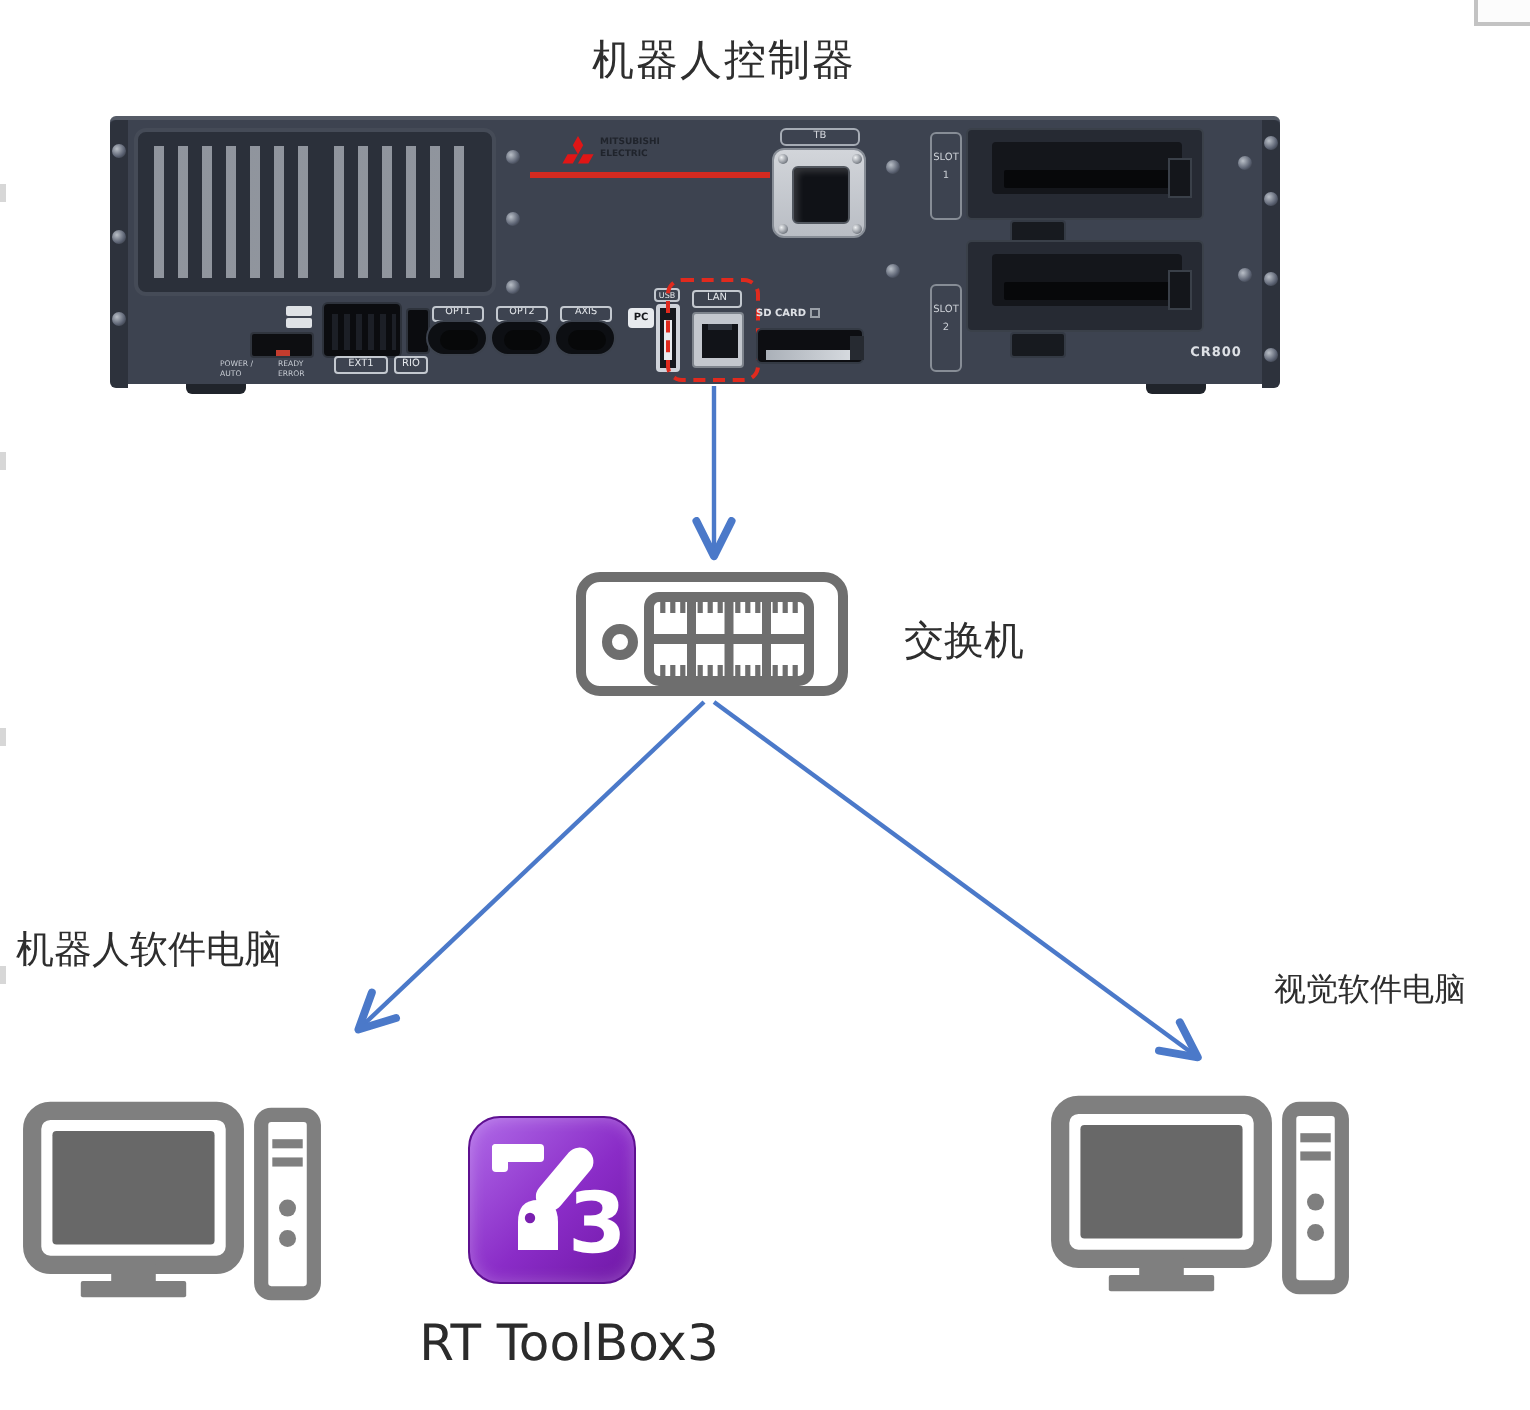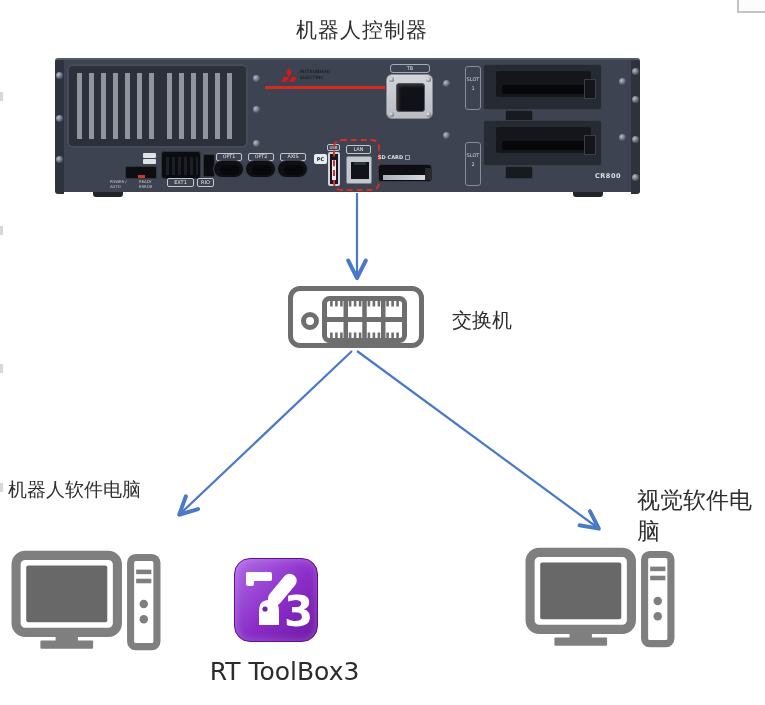--- a/index.html
+++ b/index.html
@@ -209,22 +209,22 @@
       <line x1="46.9" y1="42" x2="46.9" y2="36.5"></line>
         <line x1="51.9" y1="42" x2="51.9" y2="36.5"></line>
         <line x1="56.9" y1="42" x2="56.9" y2="36.5"></line>
       <line x1="65.6" y1="42" x2="65.6" y2="36.5"></line>
         <line x1="70.6" y1="42" x2="70.6" y2="36.5"></line>
         <line x1="75.6" y1="42" x2="75.6" y2="36.5"></line>
     </g>
   </svg>
   <div class="abs label" style="left:452px; top:307px; font-size:20px;">交换机</div>
 
-  <div class="abs label" style="left:8px; top:477px; font-size:19px;">机器人软件电脑</div>
-  <div class="abs label" style="left:637px; top:485px; font-size:23px;">视觉软件电脑</div>
+  <div class="abs label" style="left:8px; top:462px; font-size:19px;">机器人软件电脑</div>
+  <div class="abs label" style="left:637px; top:485px; font-size:16px;">视觉软件电脑</div>
 
   <svg width="0" height="0" style="position:absolute;">
     <defs>
       <symbol id="pc-icon" viewBox="0 0 150 100">
         <rect x="6" y="6" width="100" height="76" rx="9" fill="#ffffff" stroke="#7f7f7f" stroke-width="9"></rect>
         <rect x="16" y="16" width="80" height="56" rx="2" fill="#686868"></rect>
         <rect x="45" y="82" width="22" height="10" fill="#7f7f7f"></rect>
         <rect x="30" y="90" width="52" height="8" rx="1" fill="#7f7f7f"></rect>
         <rect x="119" y="8" width="26" height="88" rx="5" fill="#ffffff" stroke="#7f7f7f" stroke-width="7"></rect>
         <rect x="124.5" y="20" width="15" height="4.5" fill="#7f7f7f"></rect>

